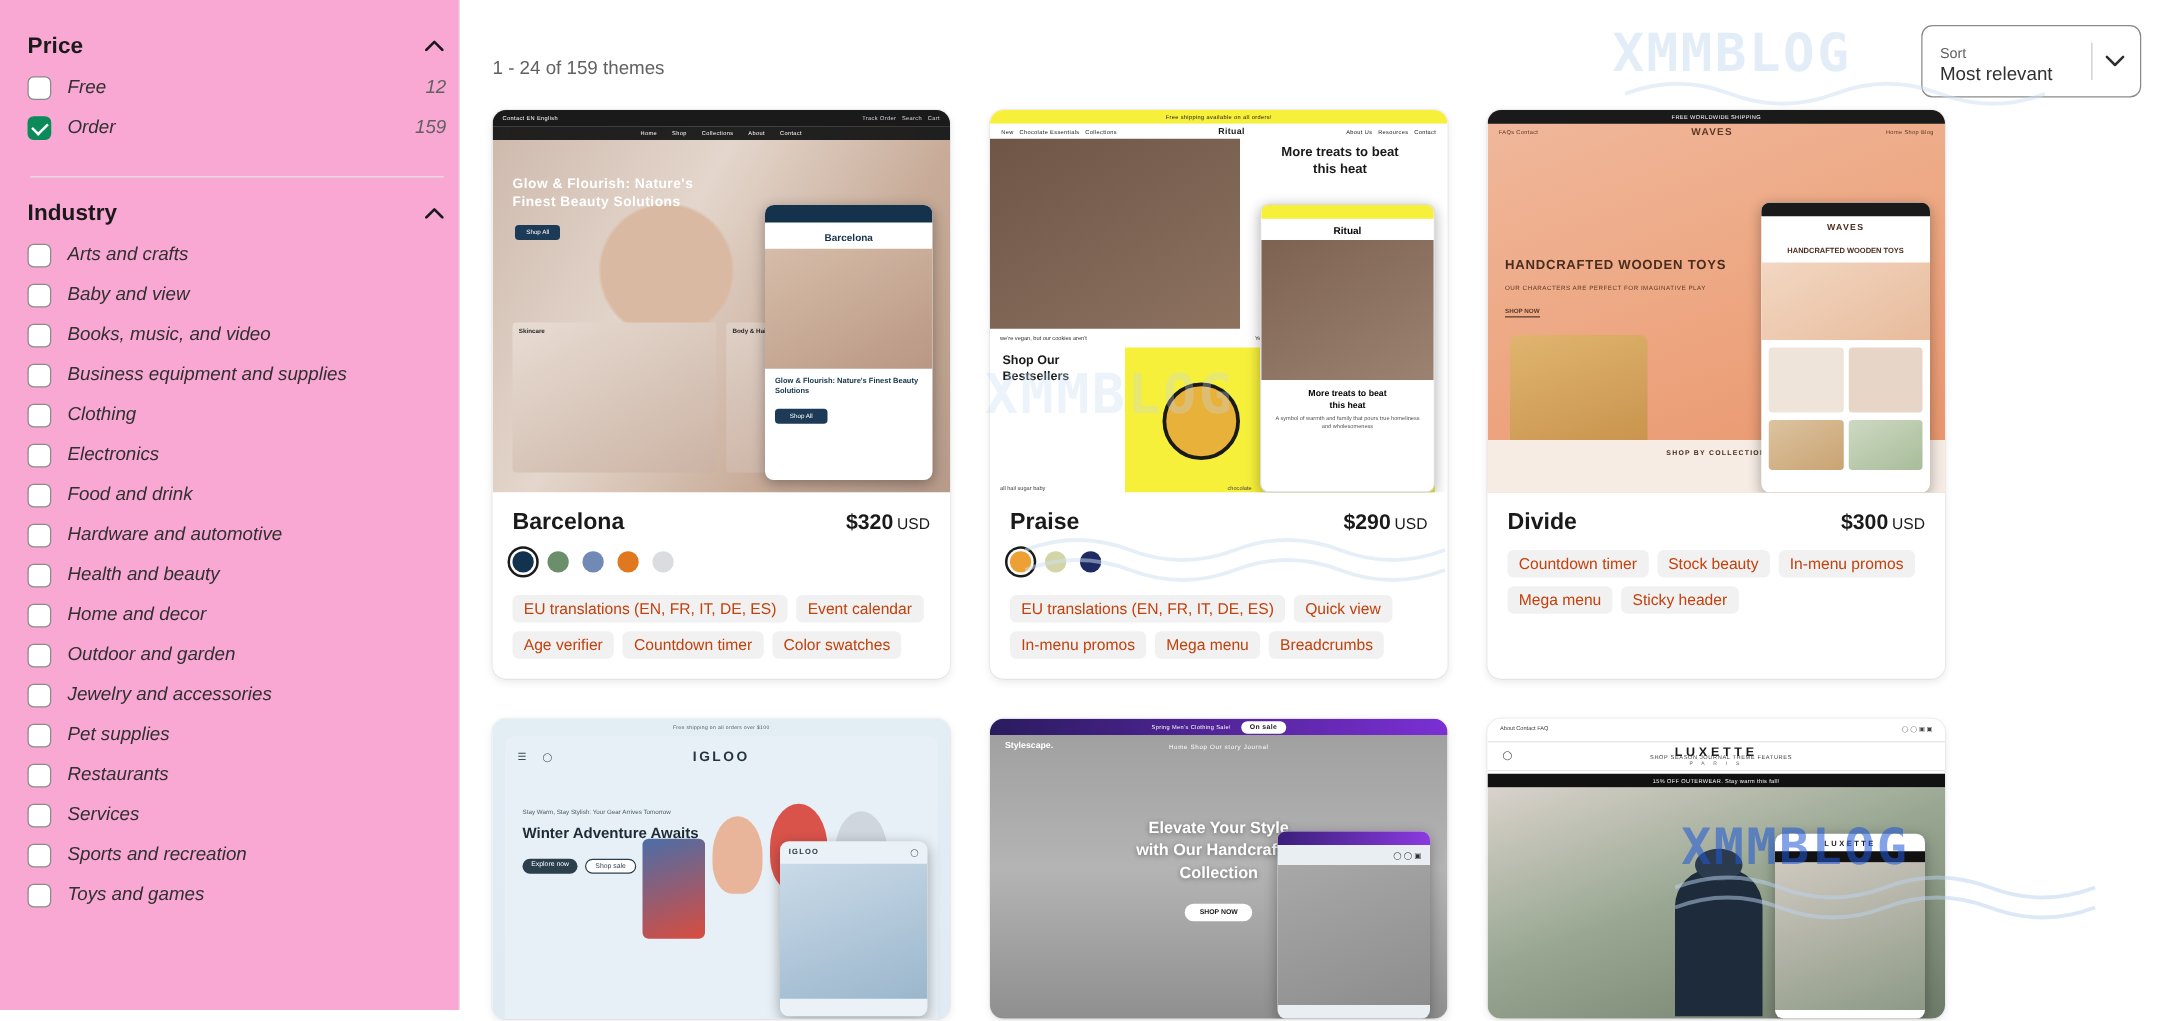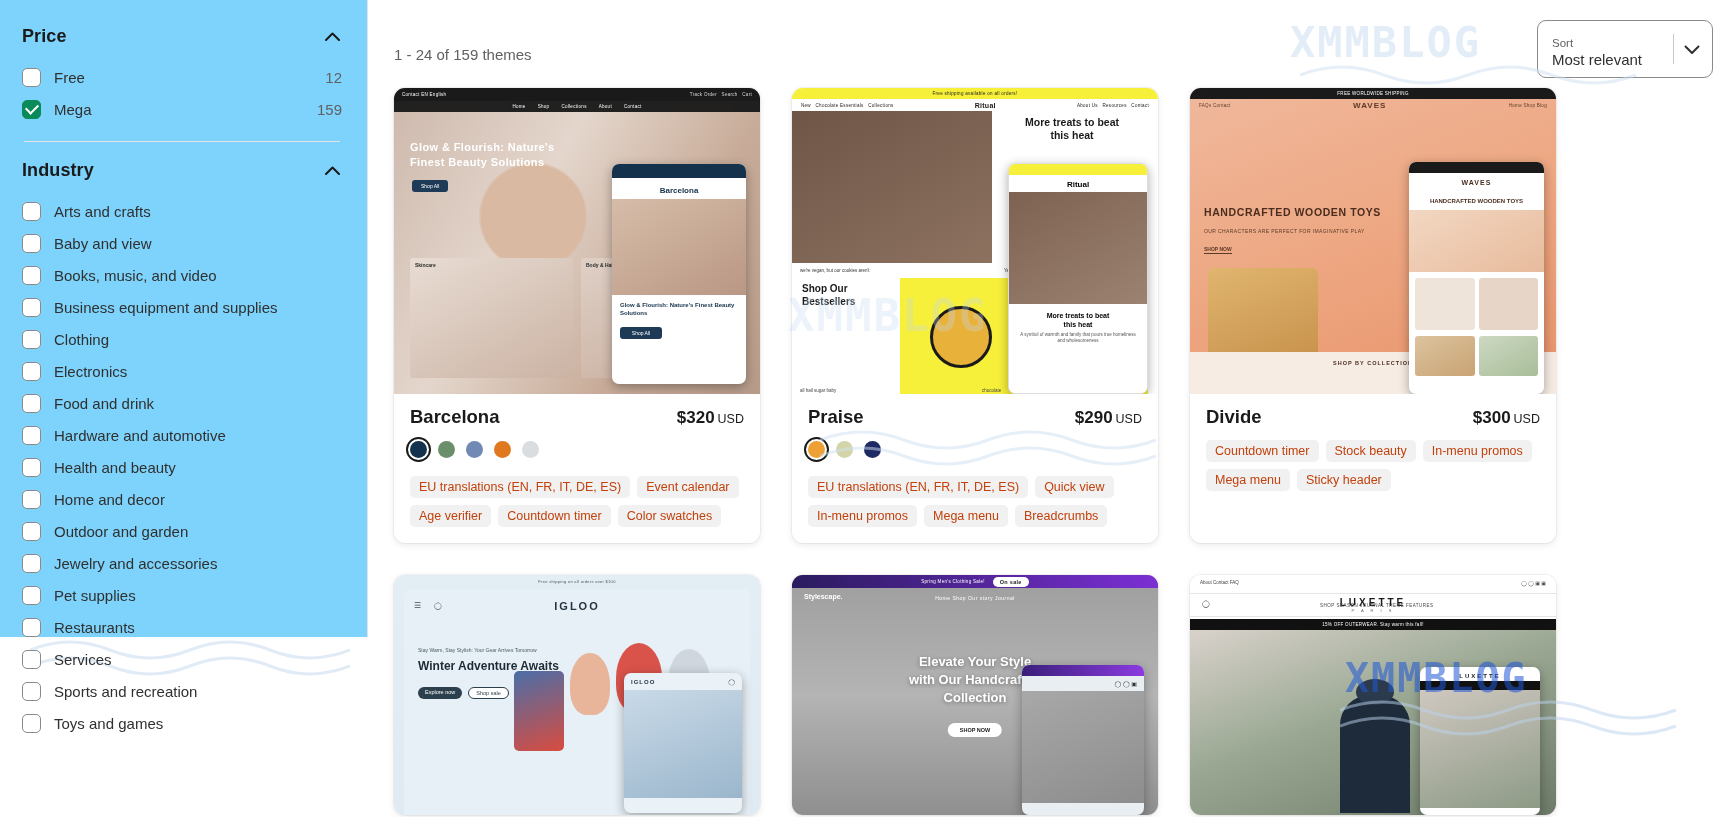--- a/index.html
+++ b/index.html
@@ -20,38 +20,38 @@
   }
   .wm.w1 { left: 30px;   top: 22px;  font-size: 46px; }
   .wm.w2 { left: 20px;   top: 590px; font-size: 46px; }
   .wm.w3 { left: 1290px; top: 18px;  font-size: 42px; }
   .wm.w4 { left: 1345px; top: 655px; font-size: 40px; color:#1f57d6; opacity:.55;}
   .wm.w5 { left: 420px;  top: 290px; font-size: 44px; opacity:.30;}
   .wm-wave { position:absolute; pointer-events:none; z-index:5; opacity:.5; }
 
   
   .sidebar {
-    width: 368px; min-width: 368px; height: 637px;
-    background: #7dd3fc;
+    width: 368px; min-width: 368px; height: 808px;
+    background: #f9a8d4;
     border-right: 1px solid #e3e3e3;
-    padding: 26px 25px 0 22px;
+    padding: 26px 10px 0 22px;
     position: relative; z-index: 10;
   }
   .facet-head {
     display: flex; align-items: center; justify-content: space-between;
     margin-bottom: 14px;
   }
   .facet-title { font-size: 18px; font-weight: 700; color: #1a1a1a; letter-spacing: .1px; }
   .chev {
     width: 20px; height: 20px; display: flex; align-items: center; justify-content: center;
     cursor: pointer;
   }
   .chev svg { display: block; }
   .facet-row {
-    display: flex; align-items: center; height: 32px; cursor: pointer;
+    display: flex; align-items: flex-start; height: 32px; cursor: pointer; font-style: italic;
   }
   .cb {
     width: 19px; height: 19px; min-width: 19px; border: 1.6px solid #8a8a8a;
     border-radius: 5px; background: #fff; margin-right: 13px;
     display: flex; align-items: center; justify-content: center;
   }
   .cb.on { background: #0b8a5a; border-color: #0b8a5a; }
   .cb.on::after {
     content: ""; width: 10px; height: 6px;
     border-left: 2.2px solid #fff; border-bottom: 2.2px solid #fff;
@@ -148,21 +148,21 @@
       </div>
 
       <div class="facet-row">
         <span class="cb"></span>
         <span class="facet-label">Free</span>
         <span class="facet-count">12</span>
       </div>
 
       <div class="facet-row">
         <span class="cb on"></span>
-        <span class="facet-label">Mega</span>
+        <span class="facet-label">Order</span>
         <span class="facet-count">159</span>
       </div>
     </div>
 
     <div class="facet-sep"></div>
 
     <div>
       <div class="facet-head">
         <span class="facet-title">Industry</span>
         <span class="chev">

